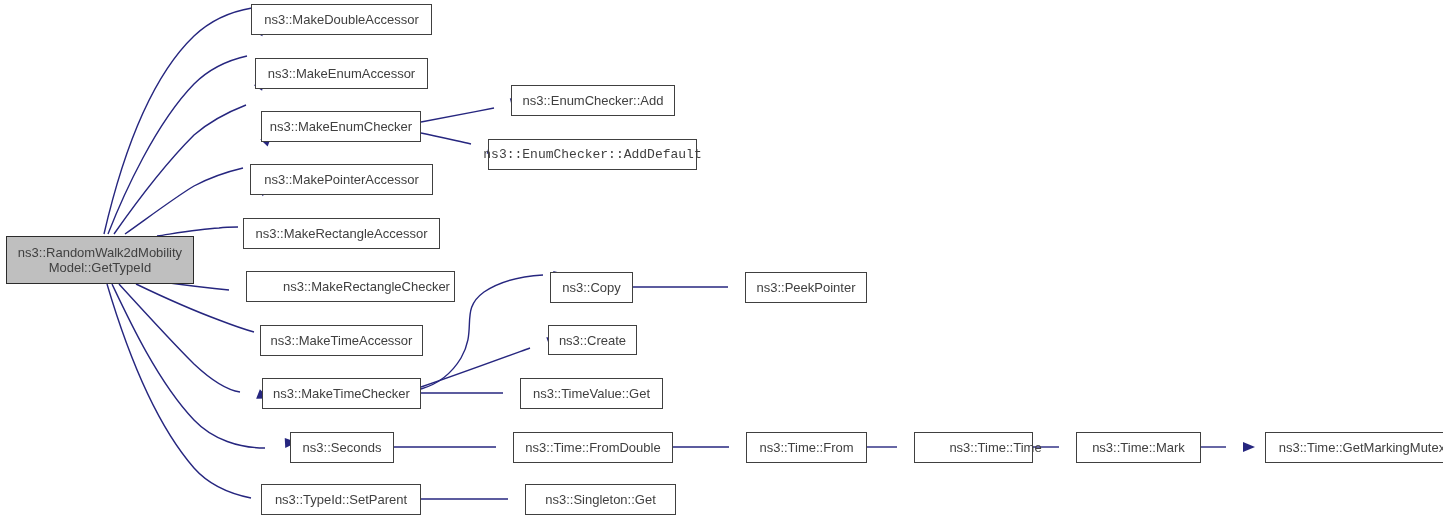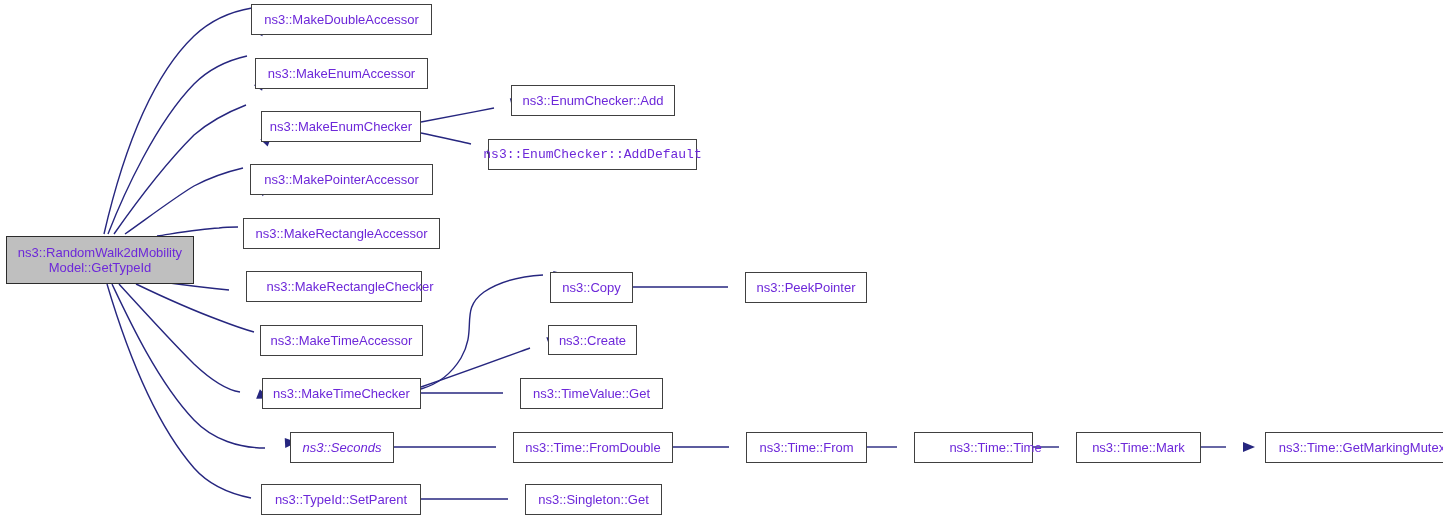--- a/index.html
+++ b/index.html
@@ -25,21 +25,21 @@
   }
   .node {
     position: absolute;
     box-sizing: border-box;
     border: 1px solid #404040;
     background: #ffffff;
     display: flex;
     align-items: center;
     justify-content: center;
     text-align: center;
-    color: #6d28d9;
+    color: #404040;
     font-size: 13px;
     line-height: 15px;
     letter-spacing: 0px;
     white-space: pre-line;
     z-index: 2;
   }
   .node.root {
     background: #bfbfbf;
     border: 1px solid #2b2b2b;
   }
@@ -94,30 +94,30 @@
       <path d="M 1201 447 C 1212 447 1216 447 1226 447" fill="none" stroke="#26267f" stroke-width="1.4"></path>
       <polygon points="0,-5 0,5 12,0" fill="#26267f" transform="translate(1243,447) rotate(0)"></polygon>
     </svg>
 <div class="node root" style="left: 6px; top: 236px; width: 188px; height: 48px;">ns3::RandomWalk2dMobility
 Model::GetTypeId</div>
     <div class="node" style="left: 251px; top: 4px; width: 181px; height: 31px;">ns3::MakeDoubleAccessor</div>
     <div class="node" style="left: 255px; top: 58px; width: 173px; height: 31px; text-align: right;">ns3::MakeEnumAccessor</div>
     <div class="node" style="left: 261px; top: 111px; width: 160px; height: 31px;">ns3::MakeEnumChecker</div>
     <div class="node" style="left: 250px; top: 164px; width: 183px; height: 31px;">ns3::MakePointerAccessor</div>
     <div class="node" style="left: 243px; top: 218px; width: 197px; height: 31px;">ns3::MakeRectangleAccessor</div>
-    <div class="node" style="left: 246px; top: 271px; width: 176px; height: 31px; padding-left: 32px;">ns3::MakeRectangleChecker</div>
+    <div class="node" style="left: 246px; top: 271px; width: 209px; height: 31px; padding-left: 32px;">ns3::MakeRectangleChecker</div>
     <div class="node" style="left: 260px; top: 325px; width: 163px; height: 31px;">ns3::MakeTimeAccessor</div>
     <div class="node" style="left: 262px; top: 378px; width: 159px; height: 31px;">ns3::MakeTimeChecker</div>
-    <div class="node" style="left: 290px; top: 432px; width: 104px; height: 31px; font-style: italic;">ns3::Seconds</div>
+    <div class="node" style="left: 290px; top: 432px; width: 104px; height: 31px;">ns3::Seconds</div>
     <div class="node" style="left: 261px; top: 484px; width: 160px; height: 31px;">ns3::TypeId::SetParent</div>
     <div class="node" style="left: 511px; top: 85px; width: 164px; height: 31px;">ns3::EnumChecker::Add</div>
     <div class="node" style="left: 488px; top: 139px; width: 209px; height: 31px; font-family: Liberation Mono, monospace;">ns3::EnumChecker::AddDefault</div>
     <div class="node" style="left: 550px; top: 272px; width: 83px; height: 31px;">ns3::Copy</div>
     <div class="node" style="left: 548px; top: 325px; width: 89px; height: 30px;">ns3::Create</div>
     <div class="node" style="left: 520px; top: 378px; width: 143px; height: 31px;">ns3::TimeValue::Get</div>
     <div class="node" style="left: 513px; top: 432px; width: 160px; height: 31px;">ns3::Time::FromDouble</div>
     <div class="node" style="left: 745px; top: 272px; width: 122px; height: 31px;">ns3::PeekPointer</div>
-    <div class="node" style="left: 525px; top: 484px; width: 137px; height: 31px;">ns3::Singleton::Get</div>
+    <div class="node" style="left: 525px; top: 484px; width: 151px; height: 31px;">ns3::Singleton::Get</div>
     <div class="node" style="left: 746px; top: 432px; width: 121px; height: 31px;">ns3::Time::From</div>
     <div class="node" style="left: 914px; top: 432px; width: 119px; height: 31px; padding-left: 44px;">ns3::Time::Time</div>
     <div class="node" style="left: 1076px; top: 432px; width: 125px; height: 31px;">ns3::Time::Mark</div>
     <div class="node" style="left: 1243px; top: 432px; width: 194px; height: 31px; margin-left: 22px;">ns3::Time::GetMarkingMutex</div>
   </div>
 
 </body></html>

